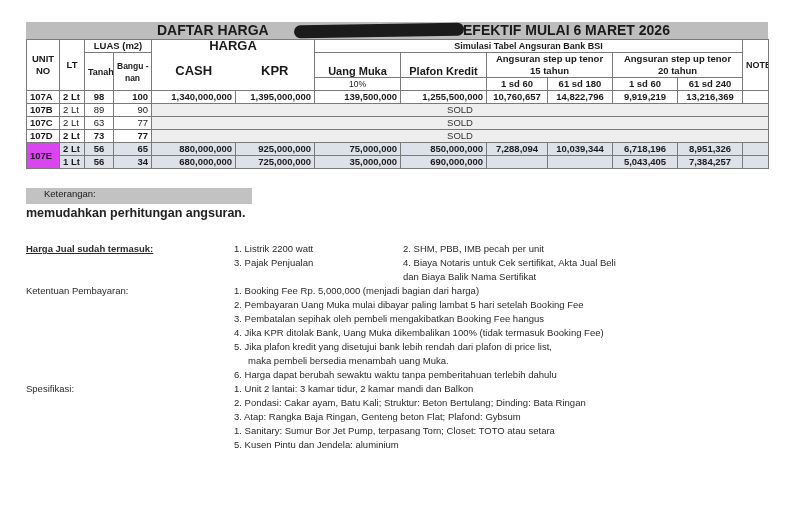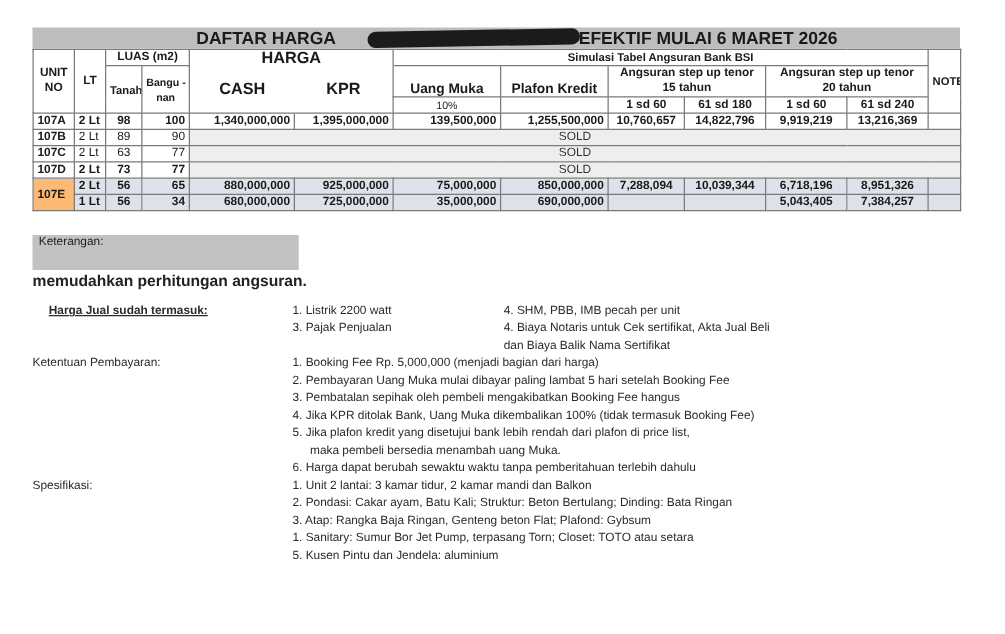--- a/index.html
+++ b/index.html
@@ -16,26 +16,26 @@
                 font-size:9.5px; }
   table.price td { border:1px solid #7a7a7a; padding:0 3px; height:12px;
                    line-height:12px; white-space:nowrap; overflow:hidden; }
   .hdr td { font-weight:bold; text-align:center; }
   .c { text-align:center; }
   .r { text-align:right; }
   .b { font-weight:bold; }
   .big { font-size:13px; }
   .sold td.soldcell { background:#eeeeee; text-align:center; color:#333; }
   .rowE td { background:#dde1ea; font-weight:bold; }
-  .rowE td.unitE { background:#fdba74;margin-top:16px; }
+  .rowE td.unitE { background:#d946ef;margin-top:16px; }
   .notes { position:absolute; left:26px; top:188px; width:770px; font-size:9.5px; }
-  .ket { background:#c2c2c2; width:208px; height:28px; line-height:12px; font-size:9.5px; padding-left:5px; }
+  .ket { background:#c2c2c2; width:208px; height:16px; line-height:12px; font-size:9.5px; padding-left:18px; }
   .dp { font-size:12.5px; font-weight:bold; line-height:16px; color:#222; margin-top:1px; }
   .sec { position:absolute; font-size:9.5px; line-height:13.5px; color:#2a2a2a; }
-  .u { text-decoration:underline; font-weight:bold;margin-left:13px; }
+  .u { text-decoration:underline; font-weight:bold; }
 </style>
 </head>
 <body>
 
 <div class="sheet">
   <div class="title-bar">
     <span class="title-left">DAFTAR HARGA</span>
     <span class="redact"></span>
     <span class="title-right">EFEKTIF MULAI 6 MARET 2026</span>
   </div>
@@ -167,21 +167,21 @@
     </table>
 </div>
 
 <div class="notes">
   <div class="ket">Keterangan:</div>
   <div class="dp">memudahkan perhitungan angsuran.</div>
 </div>
 
 <div class="sec u" style="left:26px; top:242px;">Harga Jual sudah termasuk:</div>
 <div class="sec" style="left:234px; top:242px;">1. Listrik 2200 watt</div>
-<div class="sec" style="left:403px; top:242px;">4. SHM, PBB, IMB pecah per unit</div>
+<div class="sec" style="left:403px; top:242px;">2. SHM, PBB, IMB pecah per unit</div>
 <div class="sec" style="left:234px; top:256px;">3. Pajak Penjualan</div>
 <div class="sec" style="left:403px; top:256px;">4. Biaya Notaris untuk Cek sertifikat, Akta Jual Beli</div>
 <div class="sec" style="left:403px; top:270px;">dan  Biaya Balik Nama Sertifikat</div>
 
 <div class="sec" style="left:26px; top:284px;">Ketentuan Pembayaran:</div>
 <div class="sec" style="left:234px; top:284px;">1. Booking Fee  Rp. 5,000,000 (menjadi bagian dari harga)</div>
 <div class="sec" style="left:234px; top:298px;">2. Pembayaran Uang Muka mulai dibayar paling lambat 5 hari setelah Booking Fee</div>
 <div class="sec" style="left:234px; top:312px;">3. Pembatalan sepihak oleh pembeli mengakibatkan Booking Fee hangus</div>
 <div class="sec" style="left:234px; top:326px;">4. Jika KPR ditolak Bank, Uang Muka dikembalikan 100% (tidak termasuk Booking Fee)</div>
 <div class="sec" style="left:234px; top:340px;">5. Jika plafon kredit yang disetujui bank lebih rendah dari plafon di price list,</div>

